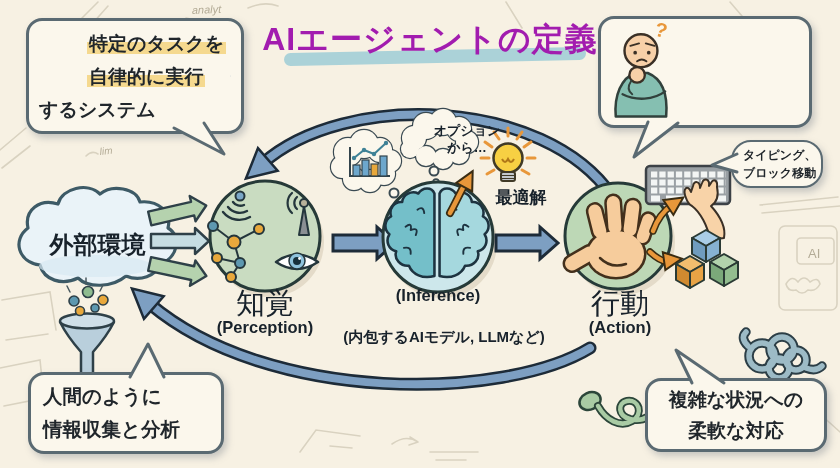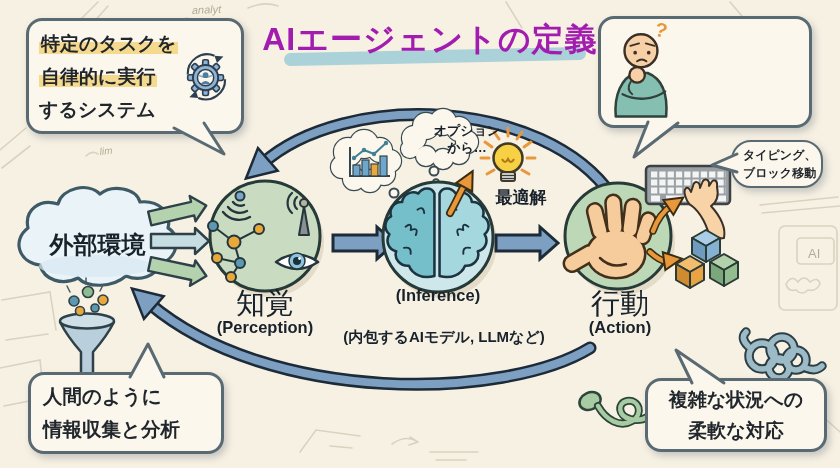--- a/index.html
+++ b/index.html
@@ -4,21 +4,21 @@
 <style>
   html,body{margin:0;padding:0;background:#e8e2d2;}
   .stage{position:relative;width:840px;height:468px;background:#f7f1e3;overflow:hidden;
          font-family:"Liberation Sans","DejaVu Sans",sans-serif;color:#18222b;}
   .stage svg.layer{position:absolute;left:0;top:0;z-index:1;}
   .stage svg.toplayer{position:absolute;left:0;top:0;z-index:4;pointer-events:none;}
   .bubble{position:absolute;background:#fbf7ec;border:3px solid #5a6a72;border-radius:16px;
           box-shadow:3px 4px 7px rgba(110,118,128,.35);z-index:3;display:flex;align-items:center;
           box-sizing:border-box;}
   .btext{font-weight:800;color:#20262b;}
-  .hl{background:linear-gradient(to top,#f5d98f 58%,rgba(245,217,143,0) 58%);padding:0 2px;}
+  .hl{background:linear-gradient(to top,#f5d98f 58%,rgba(245,217,143,0) 58%);padding:0 2px;margin-left:48px;}
   .title-wrap{position:absolute;left:252px;top:18px;width:356px;text-align:center;z-index:2;}
   .title-bar{position:absolute;left:284px;top:50px;width:302px;height:13px;background:#abd2d8;
              border-radius:7px;transform:rotate(-1.2deg);z-index:1;}
   .title-text{position:relative;font-size:32px;font-weight:900;letter-spacing:1px;color:#a21caf;z-index:2;}
   .nodelabel{position:absolute;text-align:center;z-index:2;}
   .nodelabel .big{font-size:29px;font-weight:400;line-height:1.05;}
   .nodelabel .sub{font-size:16.5px;font-weight:700;margin-top:0;}
   .note{position:absolute;left:333px;top:328px;width:222px;text-align:center;font-size:15px;
         font-weight:700;z-index:2;}
   .envlabel{position:absolute;left:35px;top:229px;width:125px;text-align:center;font-size:24px;

